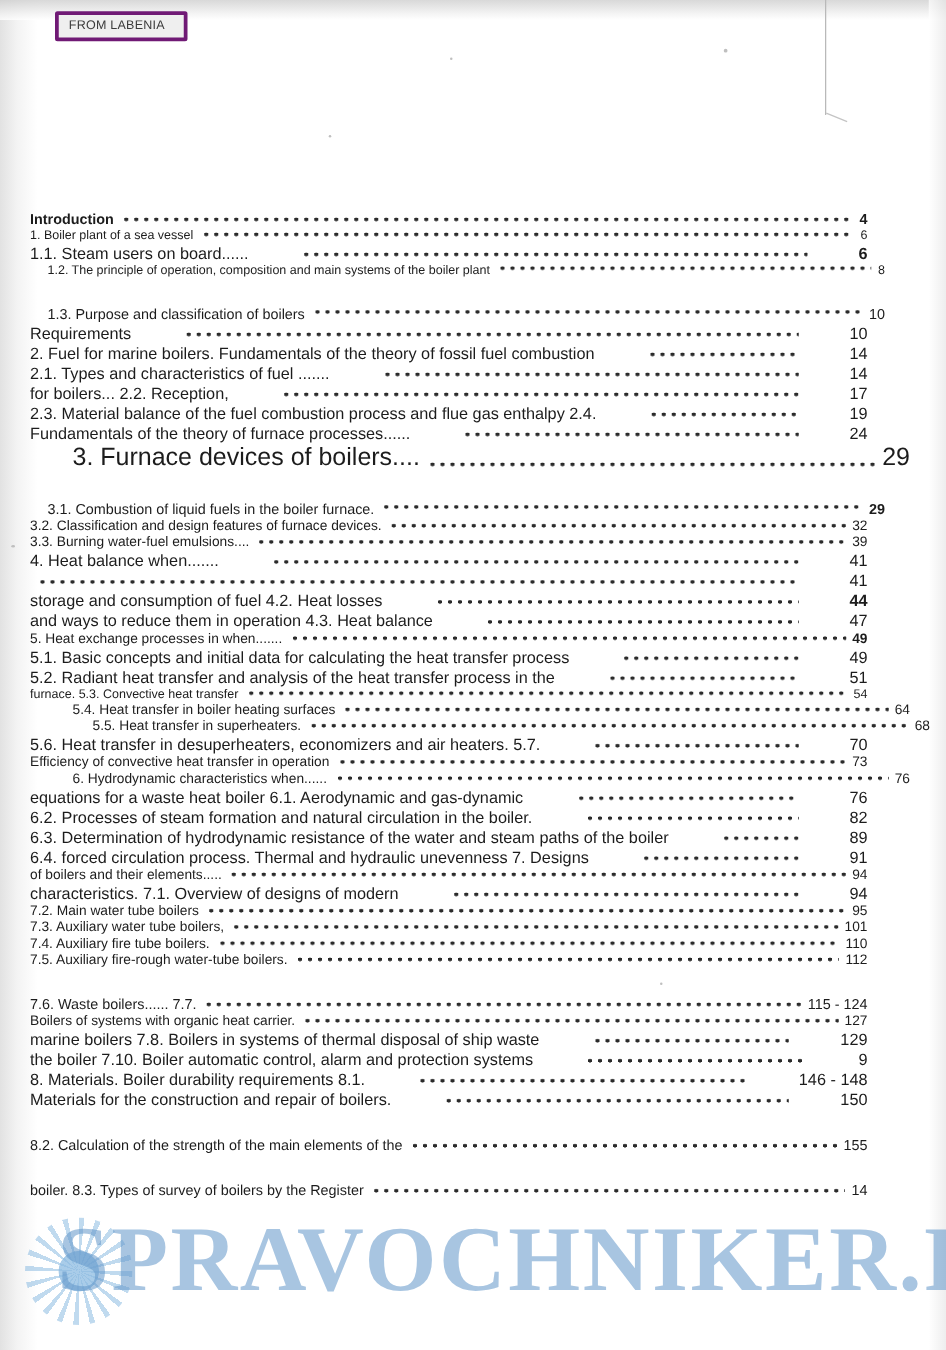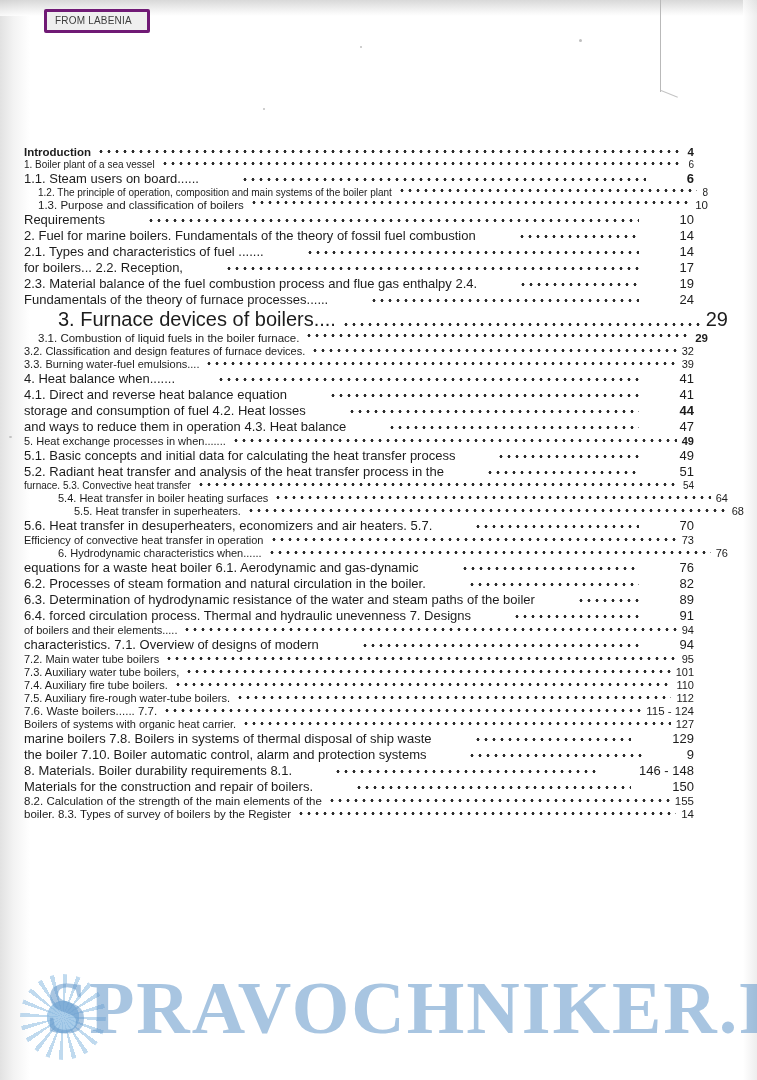--- a/index.html
+++ b/index.html
@@ -103,21 +103,21 @@
   }
   .pg {
     white-space: nowrap;
     text-align: right;
     color: #1c1c1c;
   }
   .pg.wide { min-width: 30px; }
 
   
   .s-xs  { font-size: 10px; }
-  .s-sm  { font-size: 11.5px; }
+  .s-sm  { font-size: 11.5px; margin-top: 24px; }
   .s-md  { font-size: 13px; gap: 36px; }
   .s-lg  { font-size: 11px; }
   .s-xl  { font-size: 20px; }
   .b     { font-weight: bold; }
   .ind1  { padding-left: 14px; align-items: center; }
   .ind2  { padding-left: 34px; }
   .ind3  { padding-left: 50px; }
 
   
   .wm {
@@ -268,21 +268,20 @@
         <span class="title">3.3. Burning water-fuel emulsions....</span>
         <span class="leader"></span>
         <span class="pg">39</span>
       </div>
       <div class="row s-md">
         <span class="title">4. Heat balance when.......</span>
         <span class="leader"></span>
         <span class="pg">41</span>
       </div>
       <div class="row s-md">
-        <span class="title">4.1. Direct and reverse heat balance equation</span>
         <span class="leader"></span>
         <span class="pg">41</span>
       </div>
       <div class="row s-md">
         <span class="title">storage and consumption of fuel 4.2. Heat losses</span>
         <span class="leader"></span>
         <span class="pg b">44</span>
       </div>
       <div class="row s-md">
         <span class="title">and ways to reduce them in operation 4.3. Heat balance</span>

